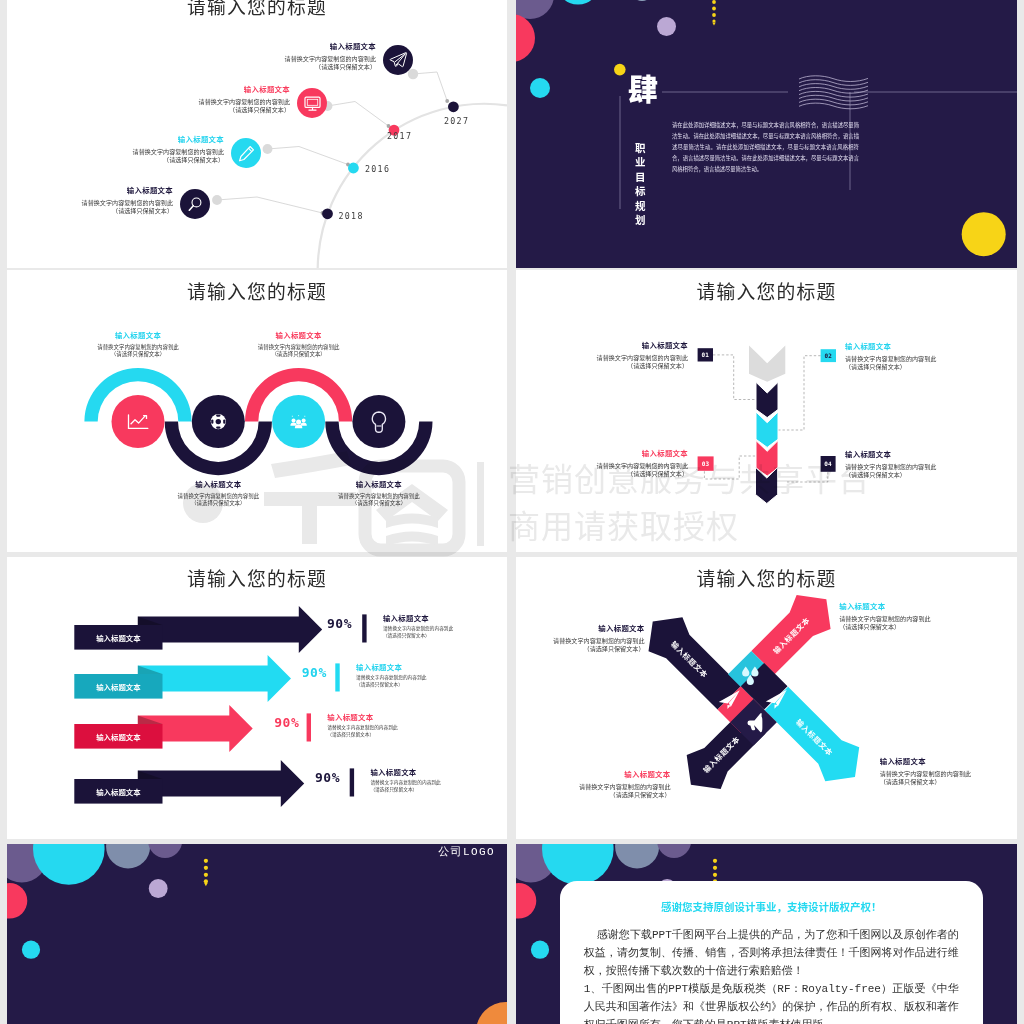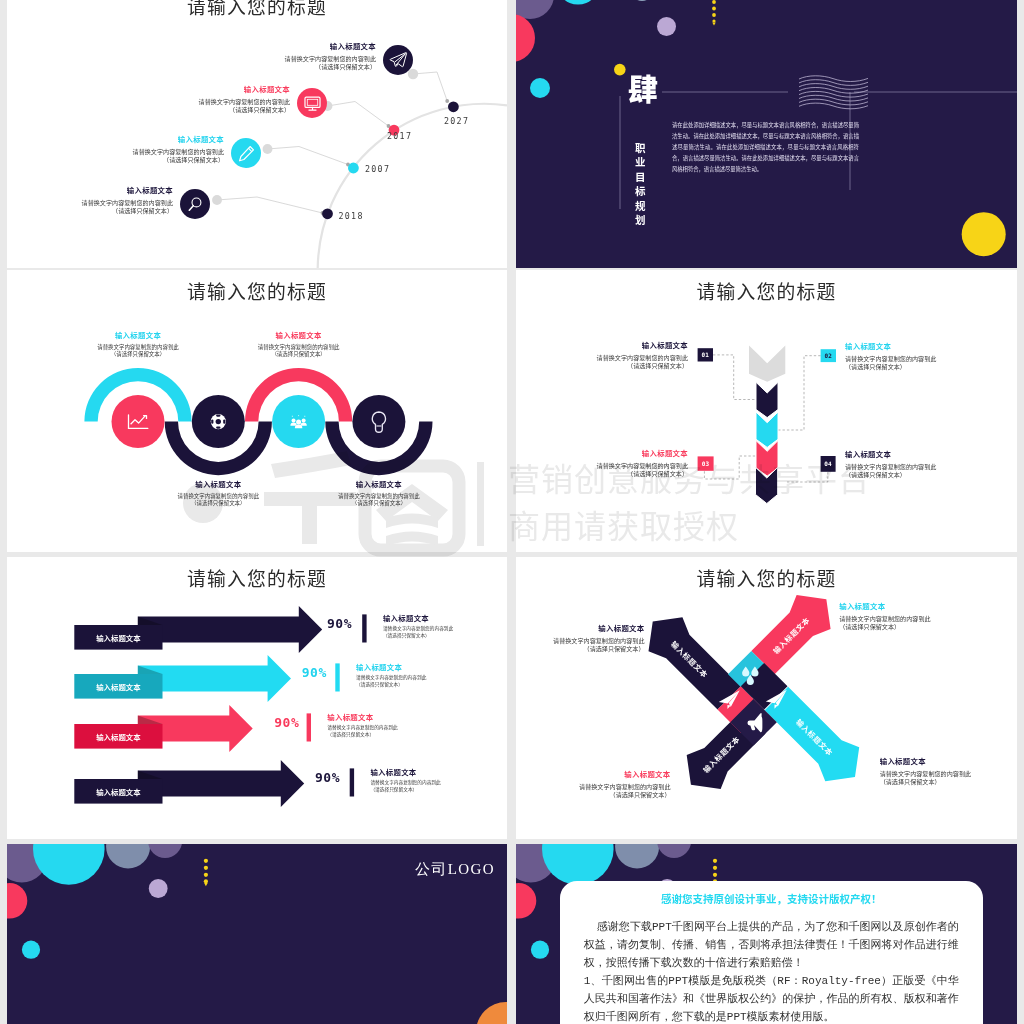--- a/index.html
+++ b/index.html
@@ -67,35 +67,35 @@
 
 
 .s6band{position:absolute;color:#fff;font-size:7.4px;font-weight:700;white-space:nowrap;
   font-family:"Noto Sans CJK SC","DejaVu Sans",sans-serif;letter-spacing:0.6px;}
 .s6cap{position:absolute;width:150px;}
 .s6cap.r{text-align:right;}
 .s6cap.l{text-align:left;}
 .s6cap .lbl{margin-bottom:3.5px;}
 
 
-.s7logo{position:absolute;right:12px;top:16px;color:#fff;font-size:15px;letter-spacing:1.4px;
-  font-family:Liberation Serif, serif;}
+.s7logo{position:absolute;right:12px;top:0;color:#fff;font-size:11px;letter-spacing:1.4px;
+  font-family:Liberation Mono, monospace;}
 .s7head{position:absolute;left:0;right:0;top:80px;text-align:center;color:#fff;
   font-size:37px;font-weight:900;letter-spacing:2px;line-height:1;
   font-family:"Noto Sans CJK SC","DejaVu Sans",sans-serif;}
 .s7sub{position:absolute;left:50px;width:400px;top:138px;text-align:center;color:#fff;
   font-size:8.4px;line-height:1.55;letter-spacing:-0.35px;
   font-family:"DejaVu Sans Mono",monospace;}
 
 
 .s8card{position:absolute;left:43.8px;top:37px;width:423px;height:260px;background:#fff;
   border-radius:17px;padding:10px 24px;}
 .s8title{text-align:center;font-size:15.5px;font-weight:900;color:#1b1339;letter-spacing:1px;
   font-family:"Noto Sans CJK SC","DejaVu Sans",sans-serif;margin-top:3px;}
-.s8sub{text-align:center;font-size:10.5px;font-weight:700;color:#25d9f0;margin-top:0;
+.s8sub{text-align:center;font-size:10.5px;font-weight:700;color:#25d9f0;margin-top:8px;
   font-family:"Noto Sans CJK SC","DejaVu Sans",sans-serif;}
 .s8p{font-size:11px;color:#2f2f2f;line-height:18px;text-align:justify;margin-top:12px;text-indent:13px;
   font-family:Liberation Mono, monospace;}
 .s8p + .s8p{margin-top:0;text-indent:0;}
 
 
 .wm{position:absolute;left:0;top:448px;width:1024px;height:120px;pointer-events:none;mix-blend-mode:multiply;z-index:5;}
 .wm-logo{position:absolute;left:141px;top:0px;}
 .wm-div{position:absolute;left:477px;top:14px;width:7px;height:84px;background:#e9e9e9;}
 .wm-text{position:absolute;left:508px;top:6px;color:#e9e9e9;font-size:32px;line-height:1.46;
@@ -123,21 +123,21 @@
     <circle cx="341" cy="177.5" r="1.9" fill="#a8a8a8"></circle>
     <circle cx="210" cy="213" r="4.9" fill="#dadada"></circle>
     <circle cx="315.5" cy="226" r="1.9" fill="#a8a8a8"></circle>
     <circle cx="446.4" cy="119.8" r="5.4" fill="#1b1339"></circle>
     <circle cx="387.0" cy="143.1" r="5.4" fill="#f8395e"></circle>
     <circle cx="346.4" cy="181.0" r="5.4" fill="#25d9f0"></circle>
     <circle cx="320.5" cy="226.8" r="5.4" fill="#1b1339"></circle>
   </svg>
   <div class="yr" style="left:437px;top:129px;width:40px;text-align:left;">2027</div>
   <div class="yr" style="left:380px;top:143.7px;width:40px;text-align:left;">2017</div>
-  <div class="yr" style="left:358px;top:177.4px;width:40px;text-align:left;">2007</div>
+  <div class="yr" style="left:358px;top:177.4px;width:40px;text-align:left;">2016</div>
   <div class="yr" style="left:331.5px;top:223.7px;width:40px;text-align:left;">2018</div>
 
   <div class="s1item" style="right:94px;top:53px;">
     <div class="txt">
       <div class="lbl c-navy">输入标题文本</div>
       <div class="desc">请替换文字内容复制您的内容到此</div>
       <div class="desc">（请选择只保留文本）</div>
     </div>
     <div class="bub" style="background:#1b1339">
       <svg viewBox="0 0 24 24" width="20" height="20">

